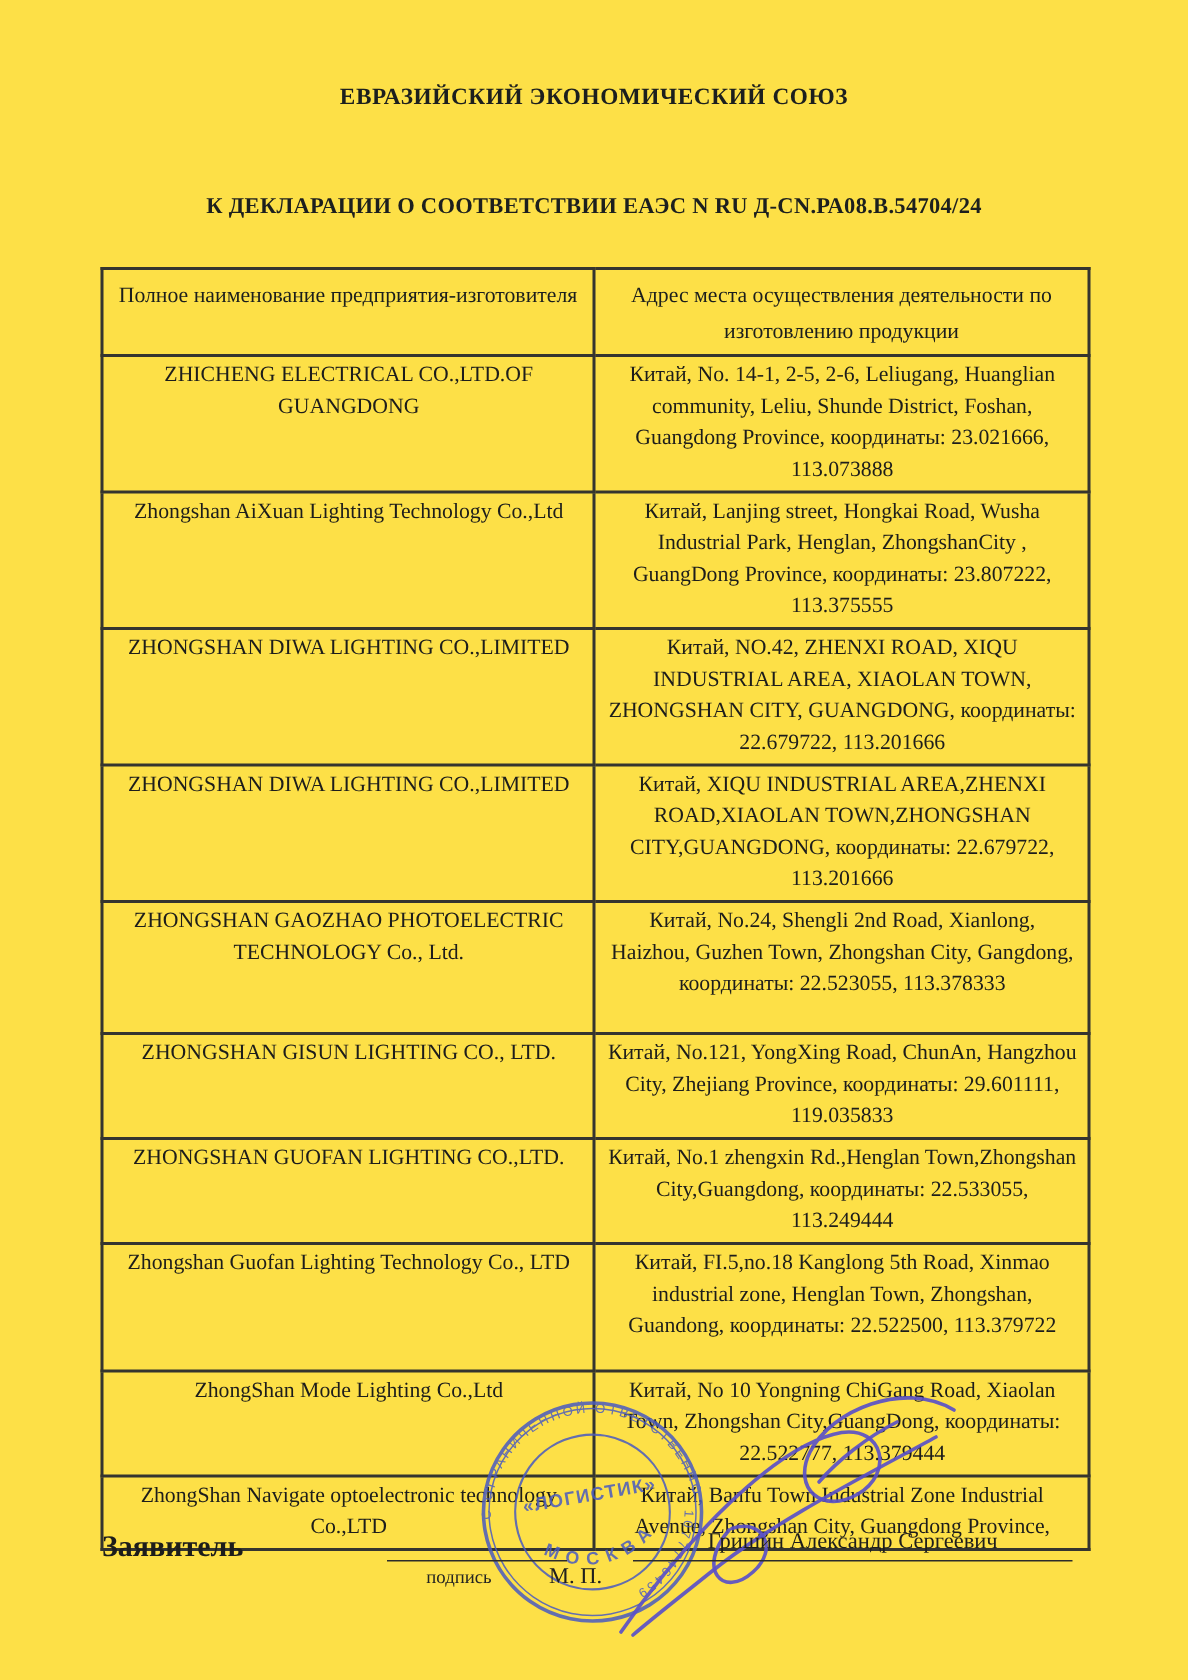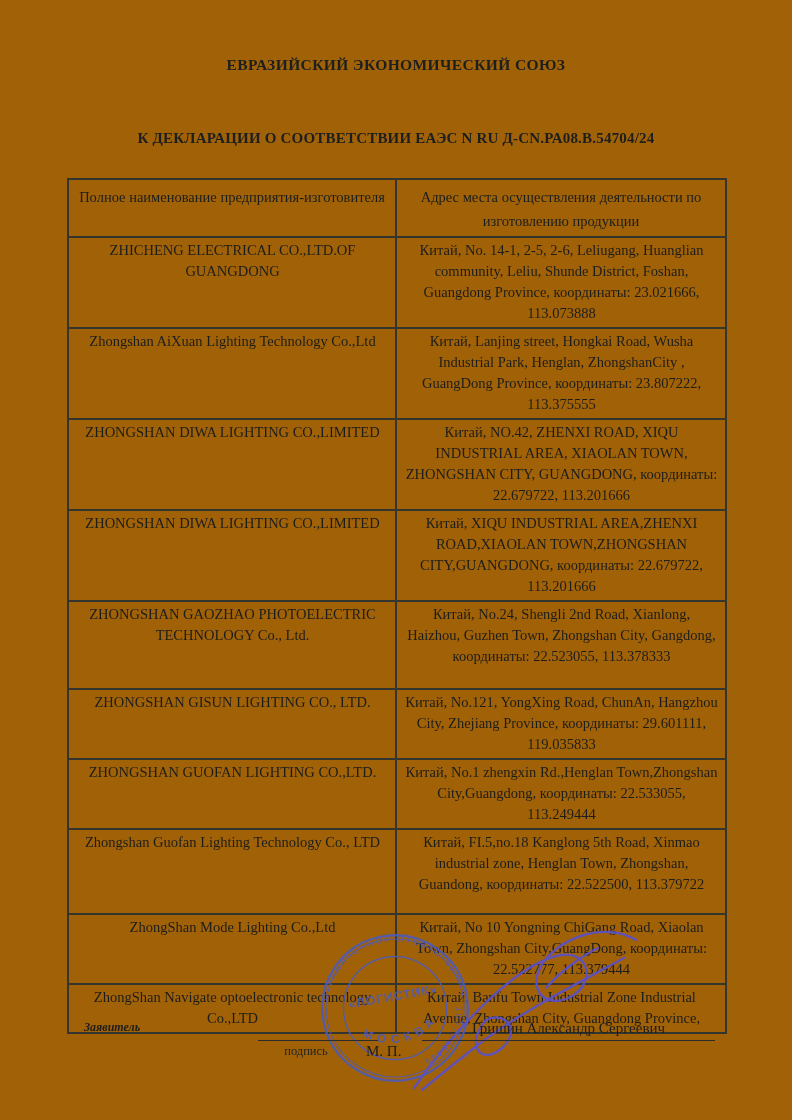--- a/index.html
+++ b/index.html
@@ -4,21 +4,21 @@
 <style>
   * { margin: 0; padding: 0; box-sizing: border-box; }
   html, body { background: #ffffff; }
   body {
     width: 792px; height: 1120px;
     font-family: "Liberation Serif", "DejaVu Serif", serif;
     color: #1d1d1b;
     position: relative;
     overflow: hidden;
   }
-  .page { position: absolute; inset: 0; background: #a16207; }
+  .page { position: absolute; inset: 0; background: #fde047; }
 
   
   .title { position: absolute; width: 100%; text-align: center; font-weight: bold; color: #1c1f1e; }
   .title-1 { top: 56px;  font-size: 15.5px; letter-spacing: 0.4px; }
   .title-2 { top: 94px;  font-size: 15px;   letter-spacing: 0.3px; }
   .title-3 { top: 130px; font-size: 15px;   letter-spacing: 0.2px; }
 
   
   table.doc-table {
     position: absolute; left: 67px; top: 178px; width: 658px;
@@ -43,21 +43,21 @@
   .doc-table tbody tr:nth-child(3)  { height: 85px; }
   .doc-table tbody tr:nth-child(4)  { height: 85px; }
   .doc-table tbody tr:nth-child(5)  { height: 88px; }
   .doc-table tbody tr:nth-child(6)  { height: 63px; }
   .doc-table tbody tr:nth-child(7)  { height: 67px; }
   .doc-table tbody tr:nth-child(8)  { height: 85px; padding-left: 18px; }
   .doc-table tbody tr:nth-child(9)  { height: 63px; }
   .doc-table tbody tr:nth-child(10) { height: 40px; }
 
   
-  .applicant-label { position: absolute; left: 84px; top: 1020px; font-weight: bold; font-size: 12px; font-style: italic; }
+  .applicant-label { position: absolute; left: 68px; top: 1020px; font-weight: bold; font-size: 20px; }
   .sign-line  { position: absolute; border-bottom: 1.5px solid #2c2c2a; height: 1px; }
   .line-signature { left: 258px; top: 1040px; width: 120px; }
   .line-name      { left: 422px; top: 1040px; width: 293px; }
   .caption { position: absolute; font-size: 12.5px; color: #242422; text-align: center; }
   .caption-sign { left: 258px; top: 1044px; width: 96px; }
   .caption-fio  { left: 422px; top: 1044px; width: 293px; }
   .mp-mark { position: absolute; left: 366px; top: 1043px; font-size: 15px; color: #20201e; }
   .applicant-name { position: absolute; left: 422px; top: 1020px; width: 293px; text-align: center; font-size: 15px; }
 
   

